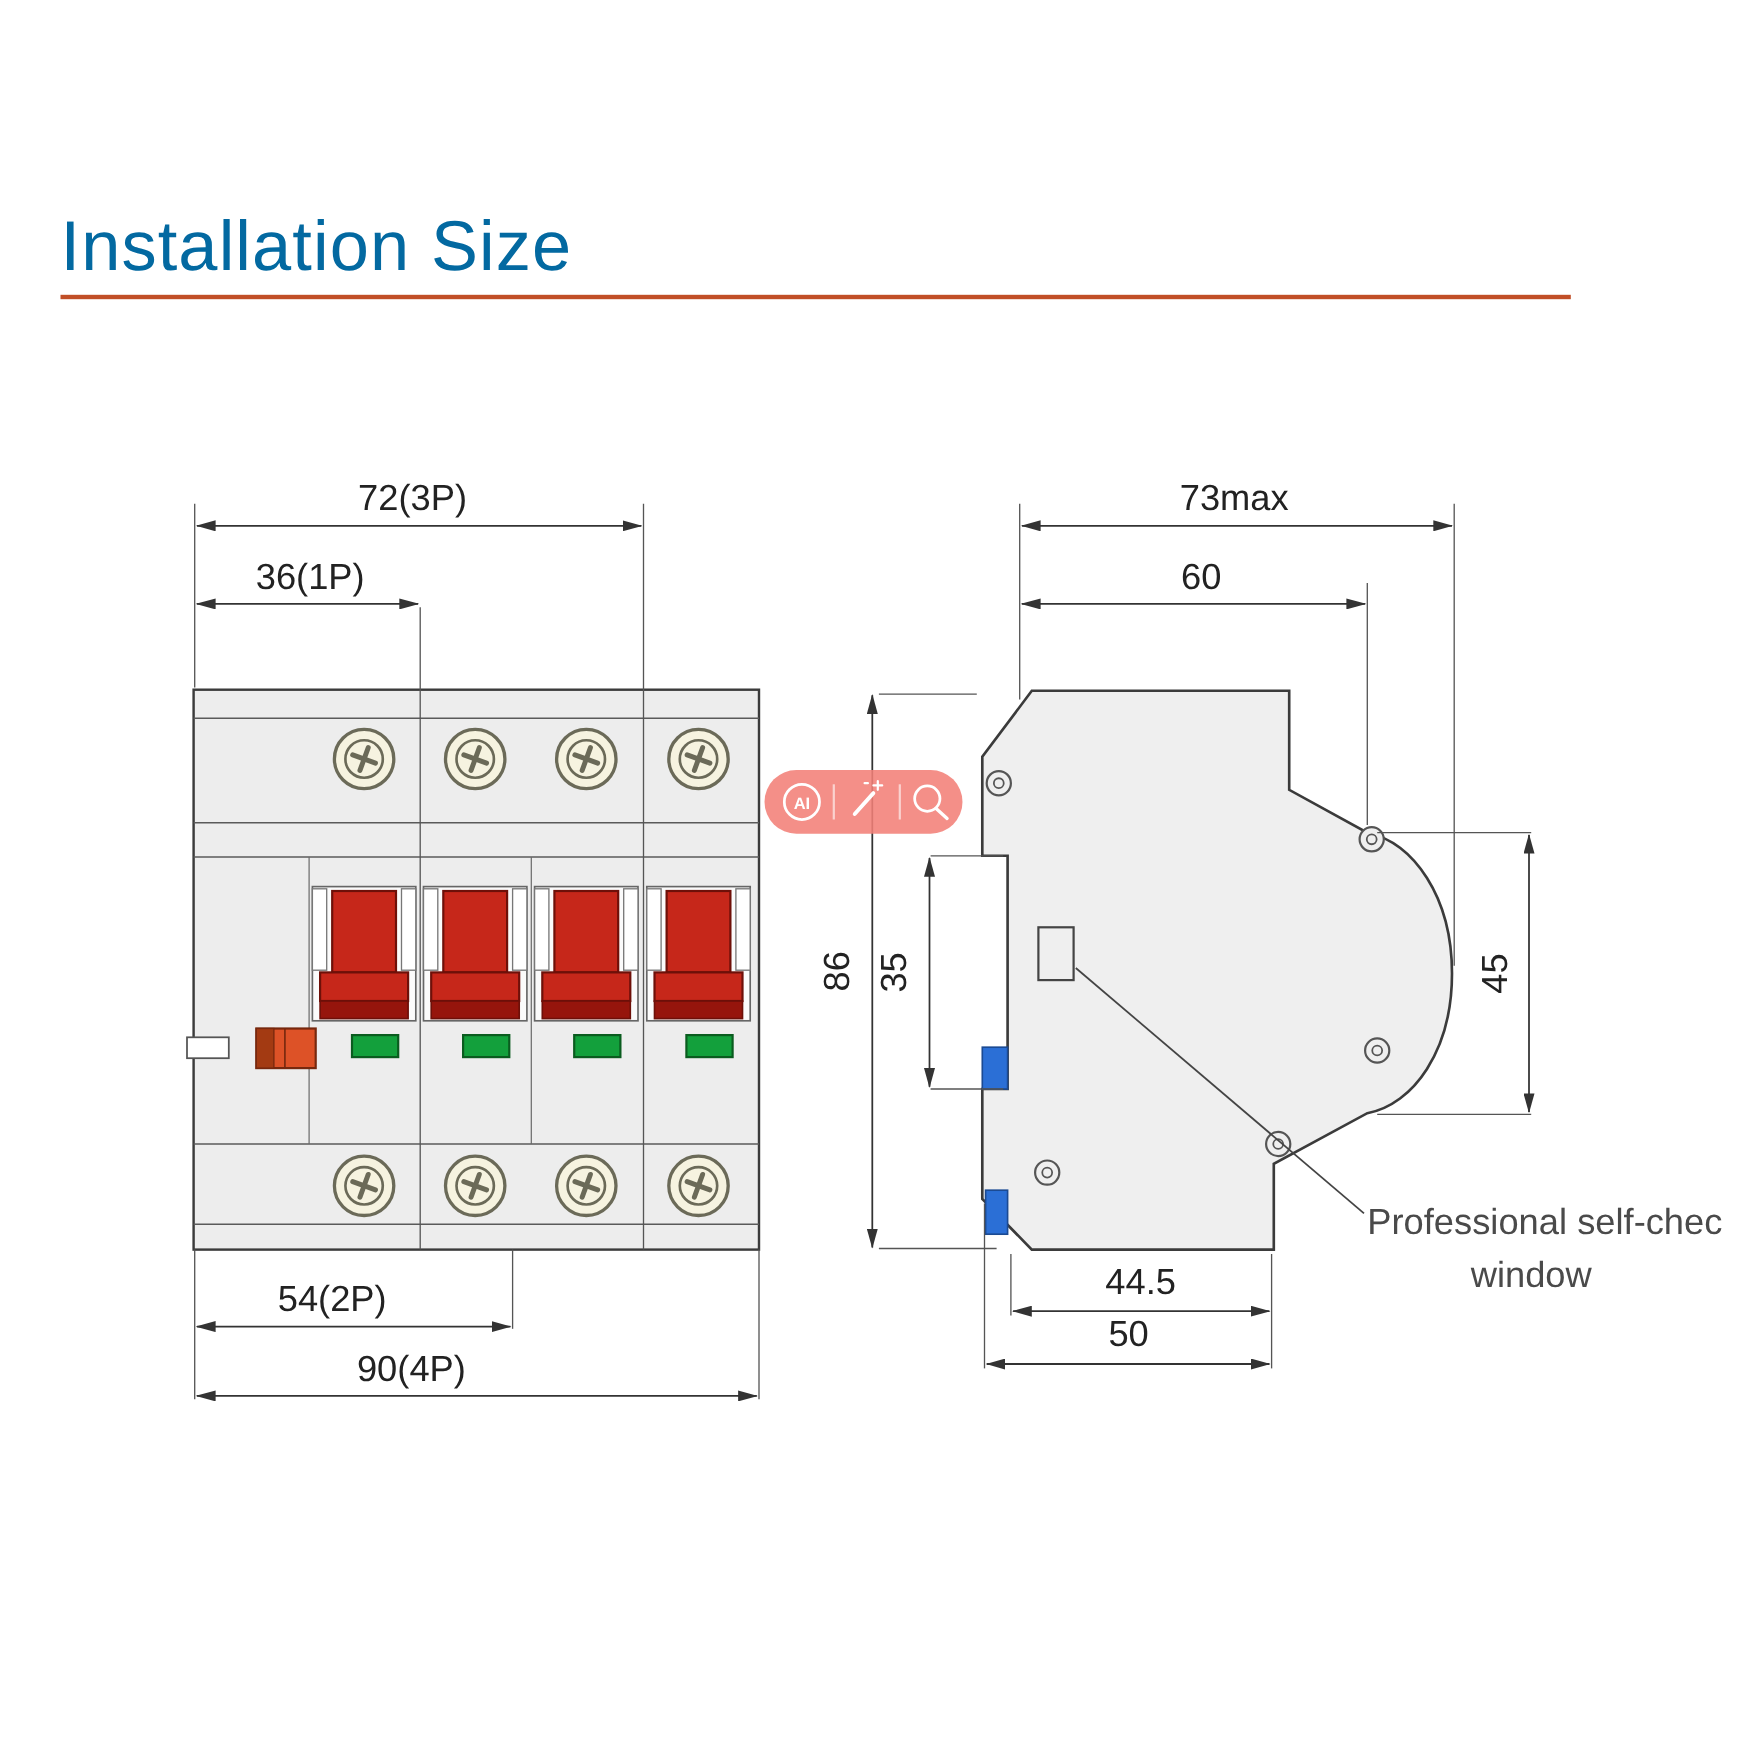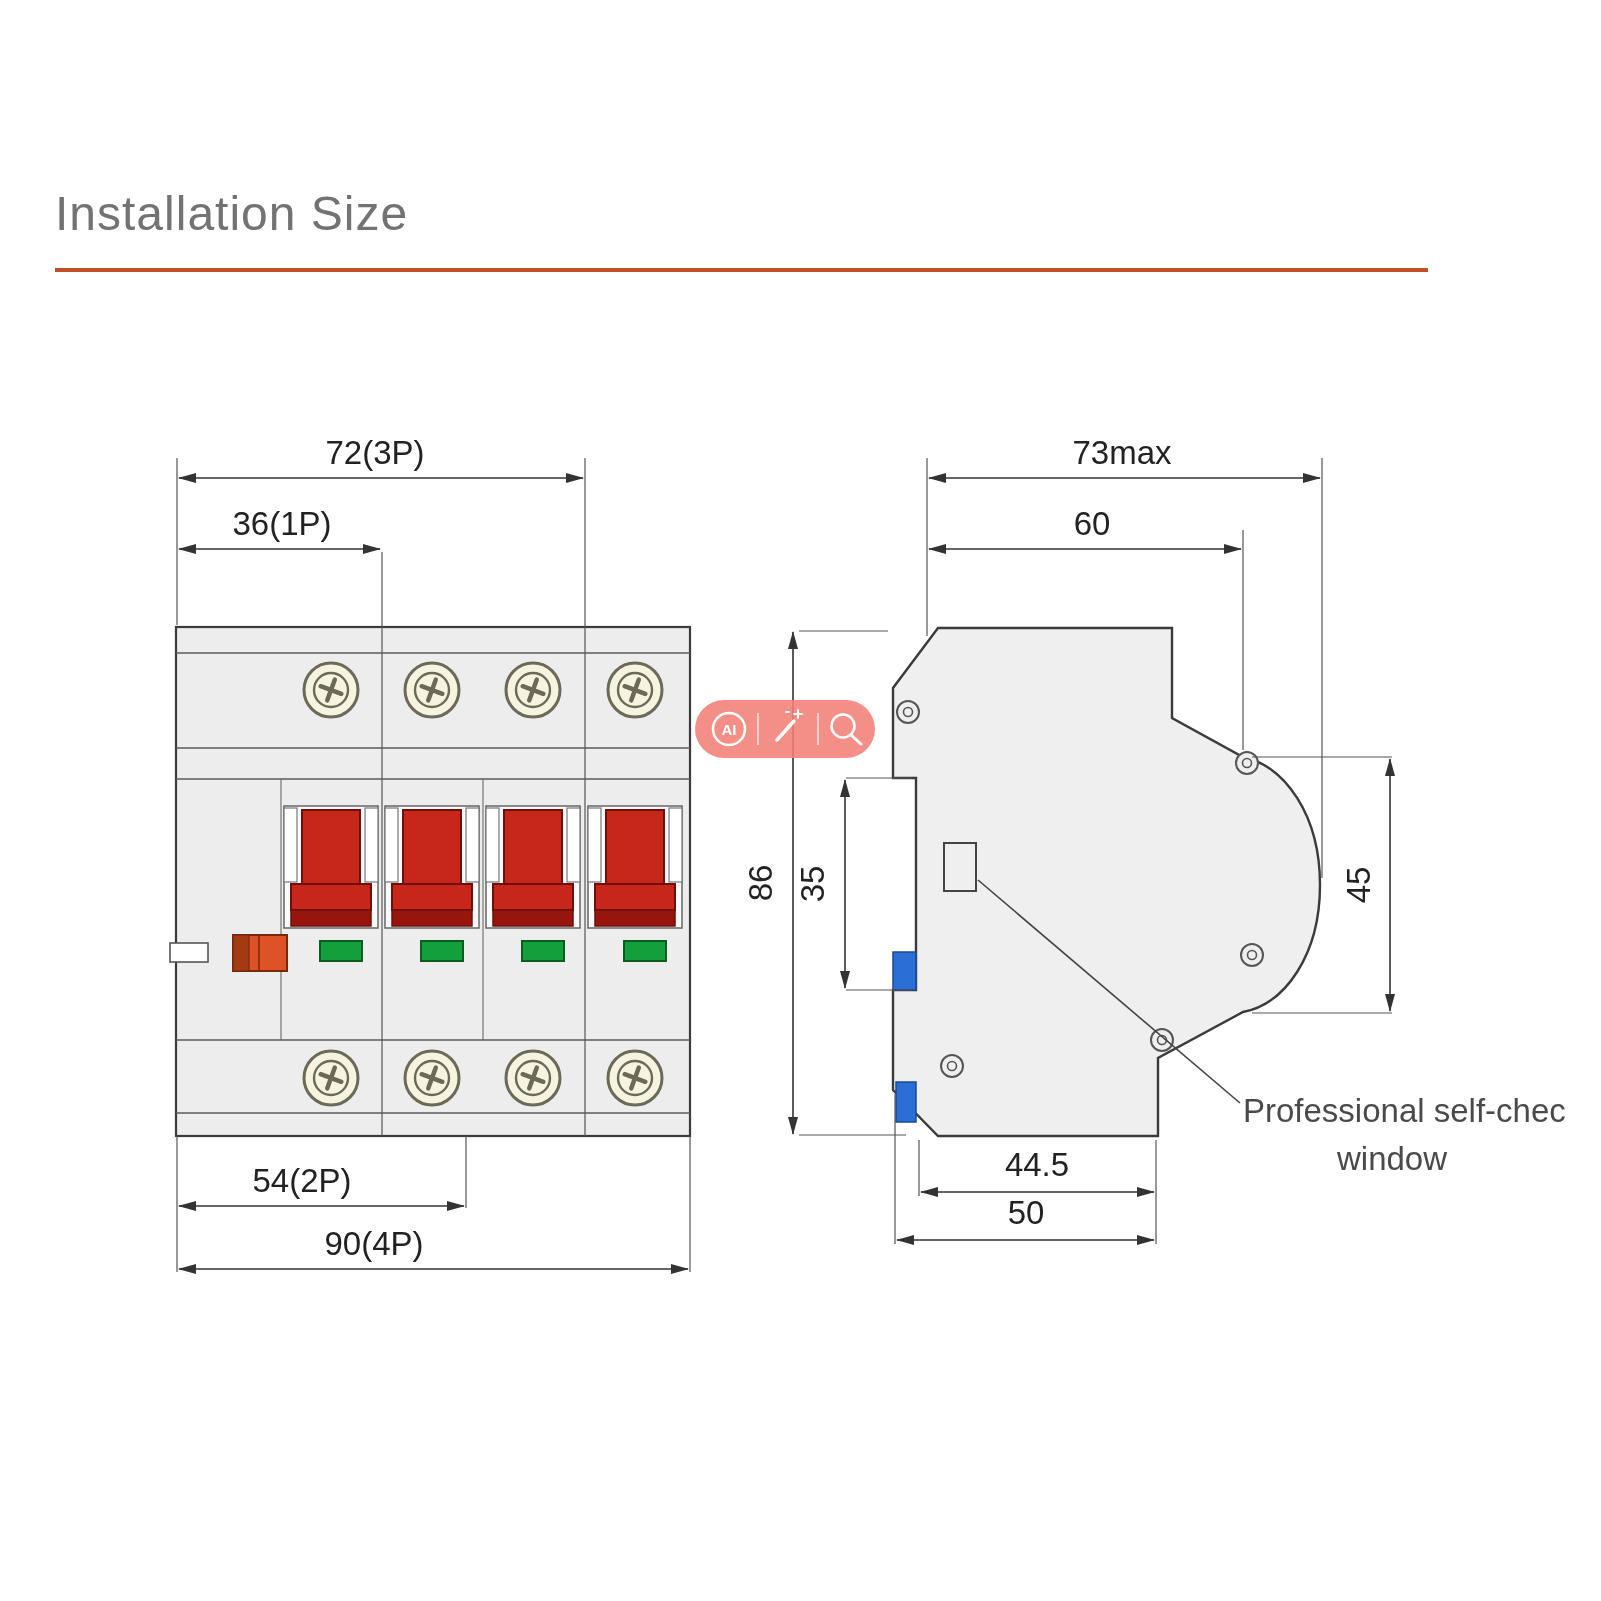--- a/index.html
+++ b/index.html
@@ -1,19 +1,19 @@
 <!DOCTYPE html>
 <html><head>
 <meta charset="utf-8">
 <style>
   html,body{margin:0;padding:0;background:#ffffff;}
   .page{position:relative;width:1601px;height:1601px;background:#ffffff;overflow:hidden;
         font-family:"Liberation Sans",sans-serif;}
-  .title{position:absolute;left:55px;top:186px;margin:0;font-size:48px;font-weight:400;
-         color:#737373;letter-spacing:1px;}
+  .title{position:absolute;left:55px;top:186px;margin:0;font-size:64px;font-weight:400;
+         color:#0369a1;letter-spacing:1px;}
   .rule{position:absolute;left:55px;top:268px;width:1373px;height:4px;background:#C14F27;}
   svg.diagram{position:absolute;left:0;top:0;}
   .dim{stroke:#333;stroke-width:1.6;marker-start:url(#arrow);marker-end:url(#arrow);}
   .ext{stroke:#555;stroke-width:1.2;fill:none;}
   .dimtext{font-family:"Liberation Sans",sans-serif;font-size:33px;fill:#222;}
   .note{font-family:"Liberation Sans",sans-serif;font-size:33px;fill:#4a4a4a;}
   .body-line{stroke:#5a5a5a;stroke-width:1.4;fill:none;}
   .sep{stroke:#6a6a6a;stroke-width:1.1;fill:none;}
 </style>
 </head>

